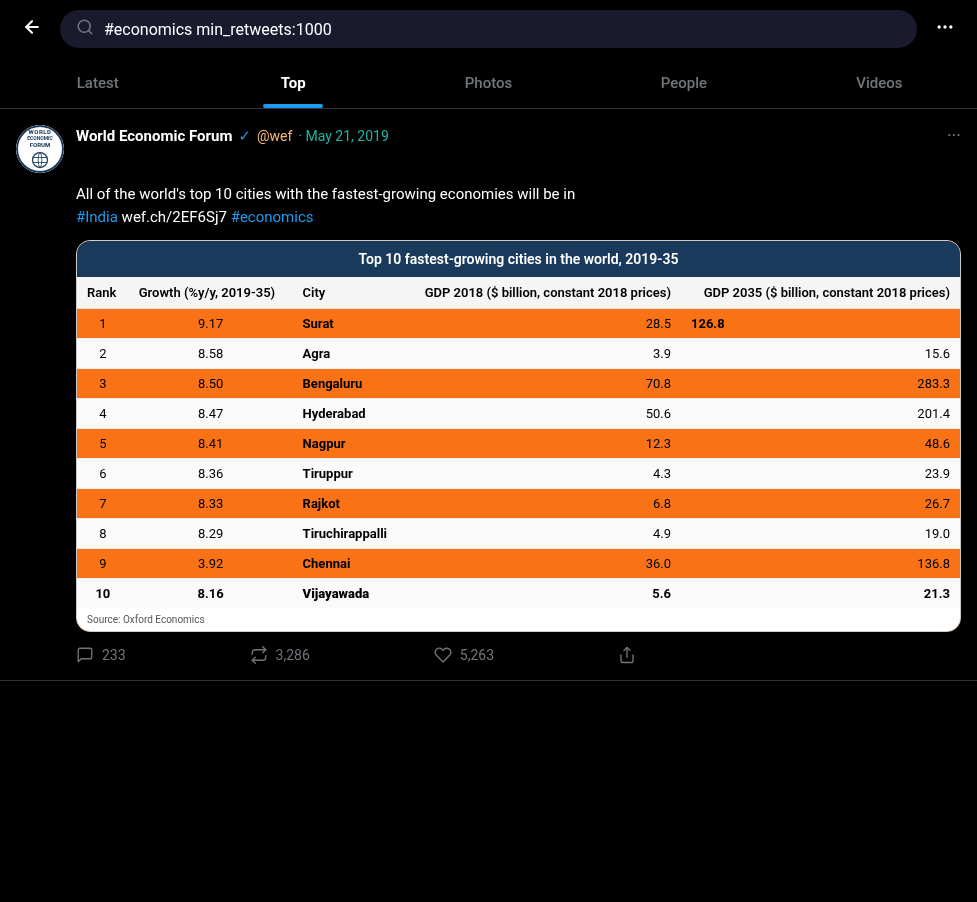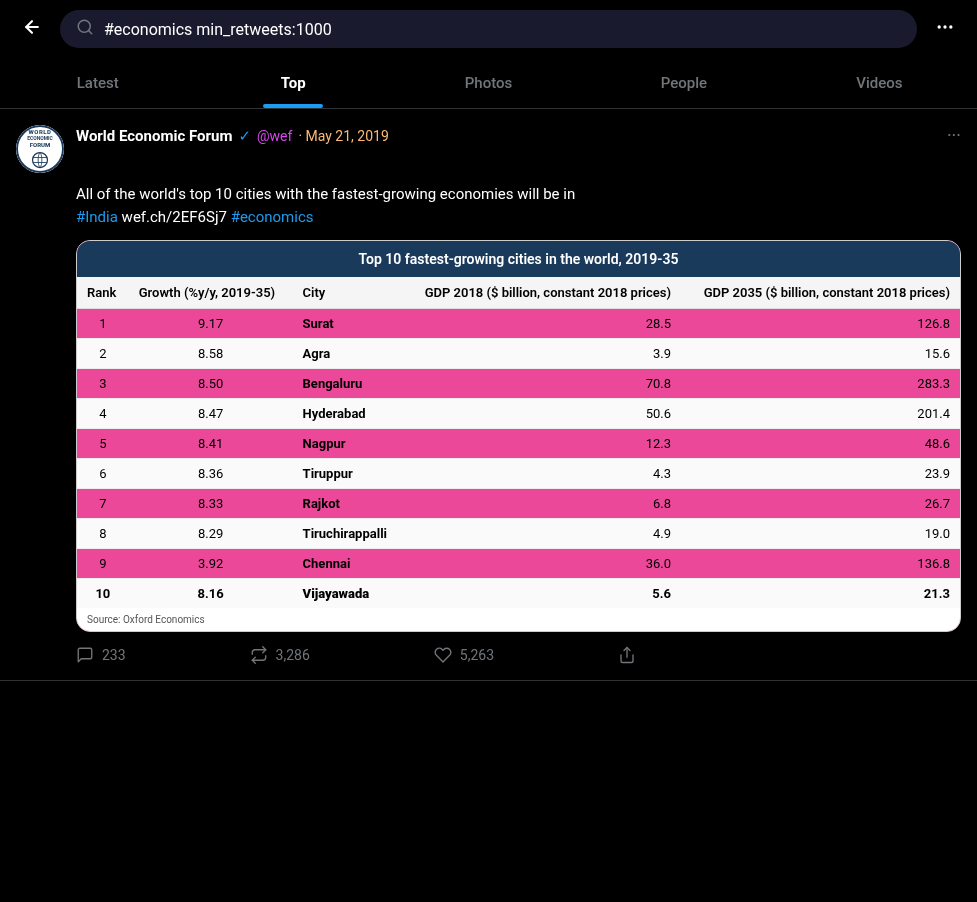--- a/index.html
+++ b/index.html
@@ -133,25 +133,25 @@
     .author-name {
       font-weight: 700;
       font-size: 15px;
       color: #fff;
     }
     .verified-badge {
       color: #1d9bf0;
       font-size: 15px;
     }
     .author-handle {
-      color: #d946ef;
+      color: #fdba74;
       font-size: 14px;
     }
     .tweet-date {
-      color: #fdba74;
+      color: #14b8a6;
       font-size: 14px;
     }
     .tweet-more {
       color: #71767b;
       font-size: 18px;
       cursor: pointer;
       margin-left: auto;
     }
     .tweet-body {
       font-size: 15px;
@@ -163,21 +163,21 @@
       color: #1d9bf0;
     }
 
     
     .table-container {
       margin-left: 60px;
       margin-top: 12px;
       border-radius: 14px;
       border: 1px solid #ccc;
       overflow: hidden;
-      background: #ec4899;
+      background: #f97316;
       color: #000;
     }
     .table-title {
       background: #1a3a5c;
       color: #fff;
       text-align: center;
       padding: 10px;
       font-size: 14px;
       font-weight: 600;
     }
@@ -337,21 +337,21 @@
           <th class="right">GDP 2018 ($ billion, constant 2018 prices)</th>
           <th class="right">GDP 2035 ($ billion, constant 2018 prices)</th>
         </tr>
       </thead>
       <tbody id="table-body">
       <tr>
             <td style="text-align: center;">1</td>
             <td style="text-align: center;">9.17</td>
             <td><strong>Surat</strong></td>
             <td style="text-align: right;">28.5</td>
-            <td style="text-align: right;">126.8</td>
+            <td style=" font-weight: bold;">126.8</td>
           </tr>
           <tr>
             <td style="text-align: center;">2</td>
             <td style="text-align: center;">8.58</td>
             <td><strong>Agra</strong></td>
             <td style="text-align: right;">3.9</td>
             <td style="text-align: right;">15.6</td>
           </tr>
           <tr>
             <td style="text-align: center;">3</td>

